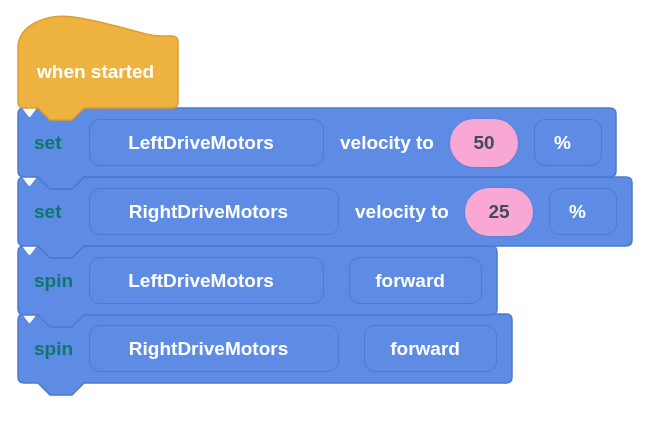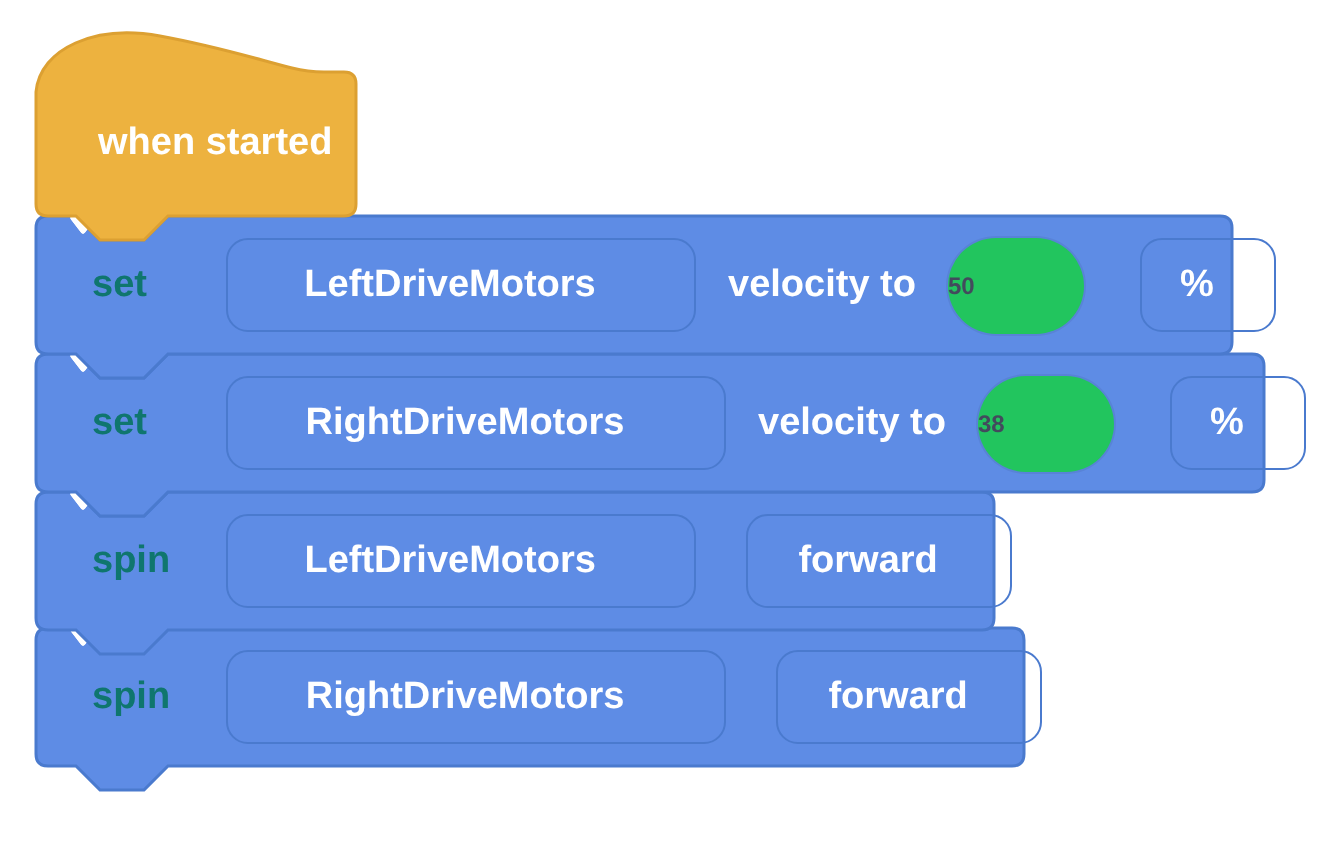--- a/index.html
+++ b/index.html
@@ -5,40 +5,40 @@
   html,body{margin:0;padding:0;}
   body{
     width:662px;height:424px;background:#ffffff;
     font-family:"Liberation Sans", sans-serif;
     position:relative;overflow:hidden;
   }
   .stage{position:absolute;inset:0;}
   .block{position:absolute;}
   .block svg{position:absolute;left:0;top:0;overflow:visible;display:block;}
   .row{
-    position:absolute;left:16px;top:0;display:flex;align-items:center;
+    position:absolute;left:4px;top:0;display:flex;align-items:center;
     gap:16px;padding-left:12px;padding-right:0;box-sizing:border-box;
     height:69px;width:100%;
   }
   .hat .row{height:72px;top:20px;padding-left:15px;}
   .kw{
     color:#0f766e;font-weight:bold;font-size:19px;min-width:39px;
     white-space:nowrap;
   }
   .lbl{color:#fff;font-weight:bold;font-size:19px;white-space:nowrap;}
   .dd{
     display:flex;align-items:center;justify-content:center;gap:11px;
     height:47px;border:1.5px solid #4a7ace;border-radius:11px;
     box-sizing:border-box;color:#fff;font-weight:bold;font-size:19px;
-    white-space:nowrap;cursor:pointer;margin-left:12px;
+    white-space:nowrap;cursor:pointer;
   }
   .oval{
-    height:48px;background:#22c55e;border-radius:24px;
-    display:flex;align-items:center;
-    color:#434a5d;font-weight:bold;font-size:12px;cursor:text;
+    height:48px;background:#f9a8d4;border-radius:24px;
+    display:flex;align-items:center;justify-content:center;
+    color:#434a5d;font-weight:bold;font-size:19px;cursor:text;
     box-shadow:0 0 0 1px rgba(0,0,0,0.06);
   }
   .arrow{display:flex;align-items:center;}
 </style>
 </head>
 <body>
 
 <div class="stage">
 
   <div class="block" style="left:18px;top:314px;width:494px;height:69px;z-index:1;">
@@ -100,21 +100,21 @@
       <div class="dd" style="min-width:250px;">
         <span>RightDriveMotors</span>
         <span class="arrow">
             <svg width="15" height="9">
               <path d="M2.5 1 H12.5 L7.5 7.5 Z" fill="#fff" stroke="#fff" stroke-width="2.5" stroke-linejoin="round"></path>
             </svg>
           </span>
       </div>
       <span class="lbl">velocity to</span>
       <div class="oval" style="min-width:68px;">
-        <span>38</span>
+        <span>25</span>
       </div>
       <div class="dd" style="min-width:68px;">
         <span>%</span>
         <span class="arrow">
             <svg width="15" height="9">
               <path d="M2.5 1 H12.5 L7.5 7.5 Z" fill="#fff" stroke="#fff" stroke-width="2.5" stroke-linejoin="round"></path>
             </svg>
           </span>
       </div>
     </div>

